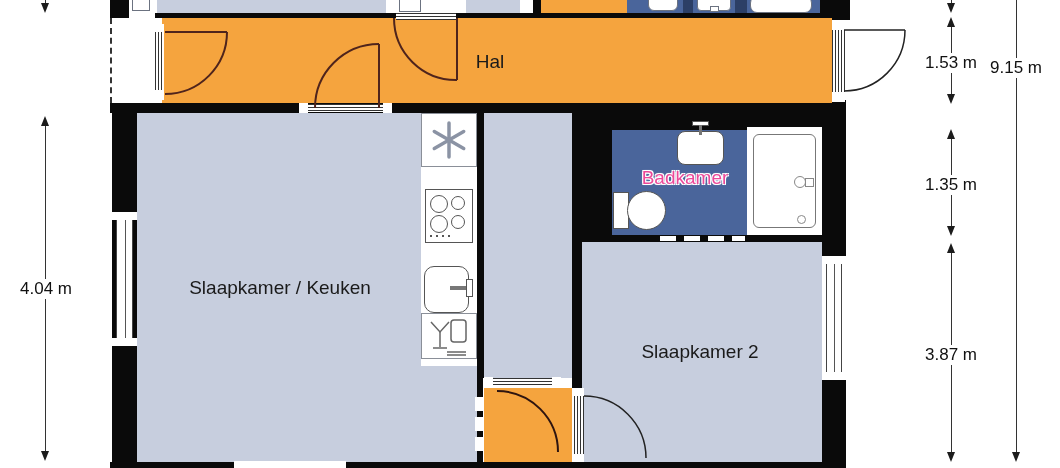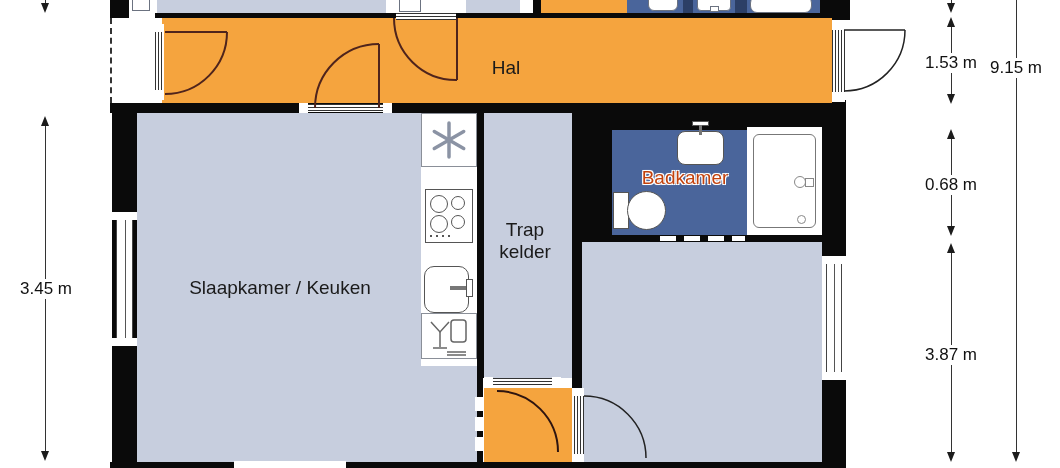--- a/index.html
+++ b/index.html
@@ -14,21 +14,21 @@
   .white{background:#ffffff;}
   .fixture{position:absolute;background:#fff;border:1px solid #6b7280;box-sizing:border-box;}
   .cell{position:absolute;background:#fff;border:1px solid #8a8f98;box-sizing:border-box;}
   .stripes-h{background:repeating-linear-gradient(to bottom,#333 0 1px,#fff 1px 3px);}
   .stripes-v{background:repeating-linear-gradient(to right,#333 0 1px,#fff 1px 3px);}
   .glass{position:absolute;background:#fff;border-left:1px solid #444;border-right:1px solid #444;box-sizing:border-box;}
   .glass:after{content:"";position:absolute;left:50%;top:0;width:1px;height:100%;background:#555;}
   .dash-w{position:absolute;background:#fff;}
   .room-label{position:absolute;transform:translate(-50%,-50%);color:#1a1a1a;font-size:19px;
               text-align:center;white-space:pre-line;line-height:22px;}
-  .bath-label{color:#c2410c;text-shadow:-1px -1px 0 #fff,1px -1px 0 #fff,-1px 1px 0 #fff,1px 1px 0 #fff,0 0 2px #fff;}
+  .bath-label{color:#ec4899;text-shadow:-1px -1px 0 #fff,1px -1px 0 #fff,-1px 1px 0 #fff,1px 1px 0 #fff,0 0 2px #fff;}
   .dim-label{position:absolute;transform:translate(-50%,-50%);background:#fff;padding:0 3px;
              color:#111;font-size:17px;white-space:nowrap;}
   .shaft-v{position:absolute;width:1px;background:#333;}
   .arr-up{position:absolute;width:0;height:0;border-left:4px solid transparent;border-right:4px solid transparent;border-bottom:10px solid #1c1c1c;}
   .arr-down{position:absolute;width:0;height:0;border-left:4px solid transparent;border-right:4px solid transparent;border-top:10px solid #1c1c1c;}
   .circ{position:absolute;border:1px solid #555;border-radius:50%;background:#fff;box-sizing:border-box;}
   .dot{position:absolute;width:2px;height:2px;background:#555;}
   svg.overlay{position:absolute;left:0;top:0;pointer-events:none;}
 </style>
 </head>
@@ -170,45 +170,45 @@
     </g>
     <g stroke="#666" stroke-width="1.5" fill="none">
       <path d="M 431 322 L 440 332 L 449 322"></path>
       <path d="M 440 332 L 440 347"></path>
       <path d="M 433 348 L 447 348"></path>
       <rect x="451" y="320" width="15" height="22" rx="3"></rect>
       <path d="M 447 352 L 466 352 M 447 355 L 466 355"></path>
     </g>
   </svg>
 
-  <div class="room-label" style="left:490px;top:68px;margin-left:16px;">Hal</div>
+  <div class="room-label" style="left:490px;top:62px;">Hal</div>
   <div class="room-label" style="left:280px;top:288px;white-space:nowrap;">Slaapkamer / Keuken</div>
-  <div class="room-label" style="left:525px;top:241px;width:90px;">Trap kelder</div>
   <div class="room-label bath-label" style="left:685px;top:178px;white-space:nowrap;">Badkamer</div>
+  <div class="room-label" style="left:700px;top:352px;white-space:nowrap;">Slaapkamer 2</div>
 
   <div class="shaft-v" style="left:45px;top:0;height:4px;"></div>
   <div class="arr-down" style="left:41px;top:3px;"></div>
 
   <div class="arr-up" style="left:41px;top:116px;"></div>
   <div class="shaft-v" style="left:45px;top:126px;height:326px;"></div>
   <div class="arr-down" style="left:41px;top:451px;"></div>
-  <div class="dim-label" style="left:46px;top:289px;">3.45 m</div>
+  <div class="dim-label" style="left:46px;top:289px;">4.04 m</div>
 
   <div class="shaft-v" style="left:951px;top:0;height:4px;"></div>
   <div class="arr-down" style="left:947px;top:3px;"></div>
 
   <div class="arr-up" style="left:947px;top:17px;"></div>
   <div class="shaft-v" style="left:951px;top:27px;height:68px;"></div>
   <div class="arr-down" style="left:947px;top:94px;"></div>
   <div class="dim-label" style="left:951px;top:63px;">1.53 m</div>
 
   <div class="arr-up" style="left:947px;top:129px;"></div>
   <div class="shaft-v" style="left:951px;top:139px;height:88px;"></div>
   <div class="arr-down" style="left:947px;top:226px;"></div>
-  <div class="dim-label" style="left:951px;top:185px;">0.68 m</div>
+  <div class="dim-label" style="left:951px;top:185px;">1.35 m</div>
 
   <div class="arr-up" style="left:947px;top:243px;"></div>
   <div class="shaft-v" style="left:951px;top:253px;height:200px;"></div>
   <div class="arr-down" style="left:947px;top:452px;"></div>
   <div class="dim-label" style="left:951px;top:355px;">3.87 m</div>
 
   <div class="shaft-v" style="left:1016px;top:0;height:455px;"></div>
   <div class="arr-down" style="left:1012px;top:452px;"></div>
   <div class="dim-label" style="left:1016px;top:68px;">9.15 m</div>
 

